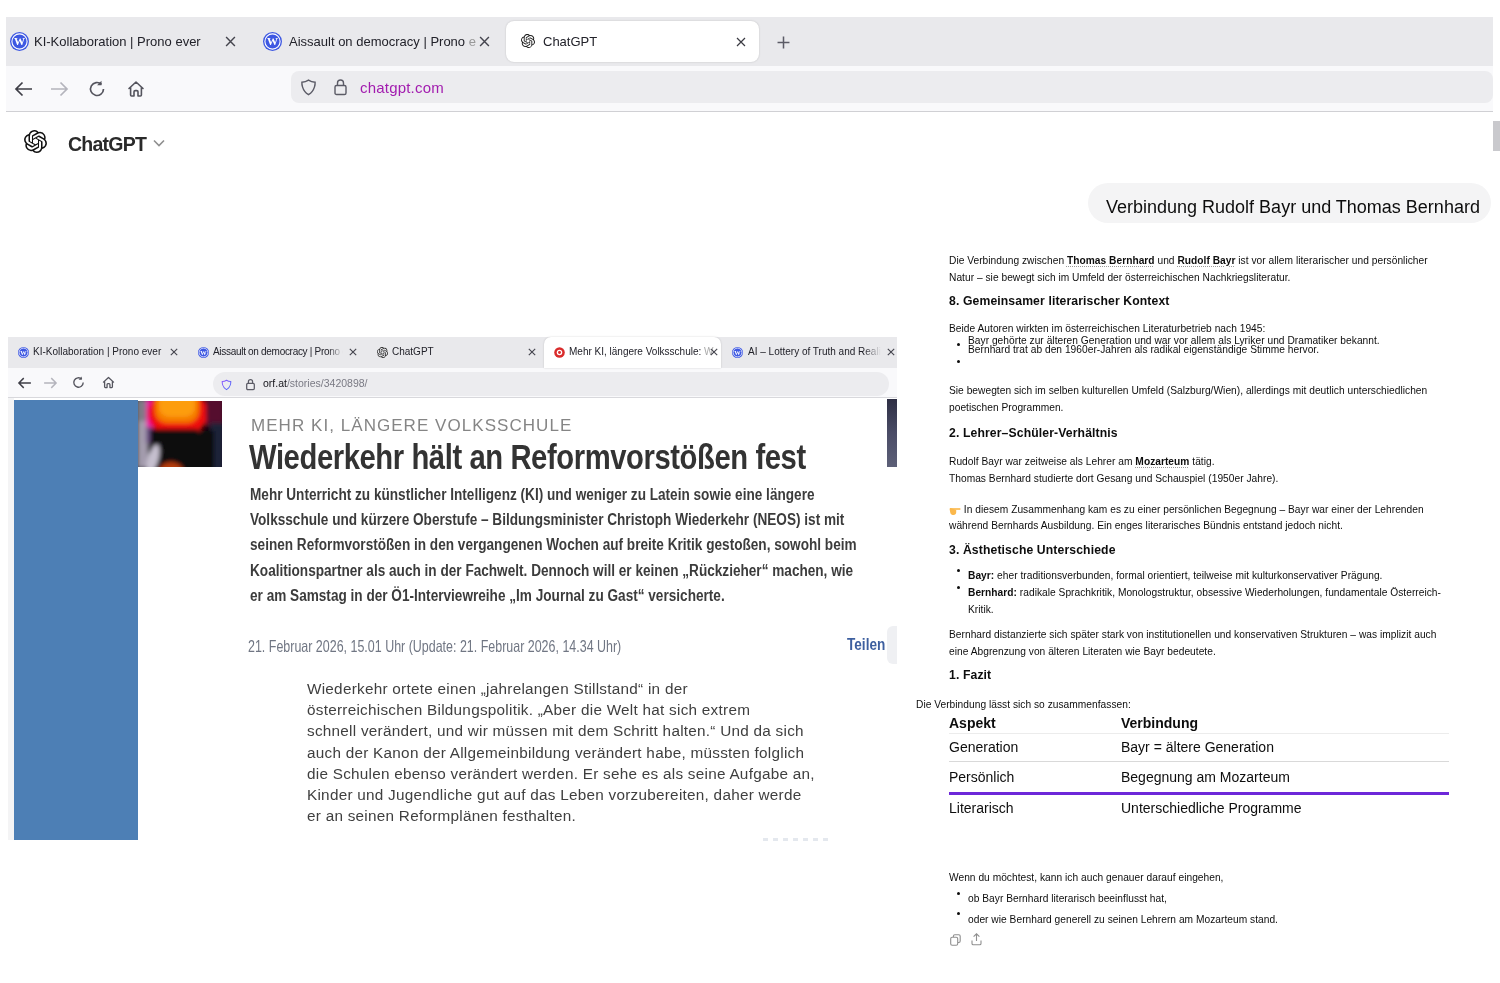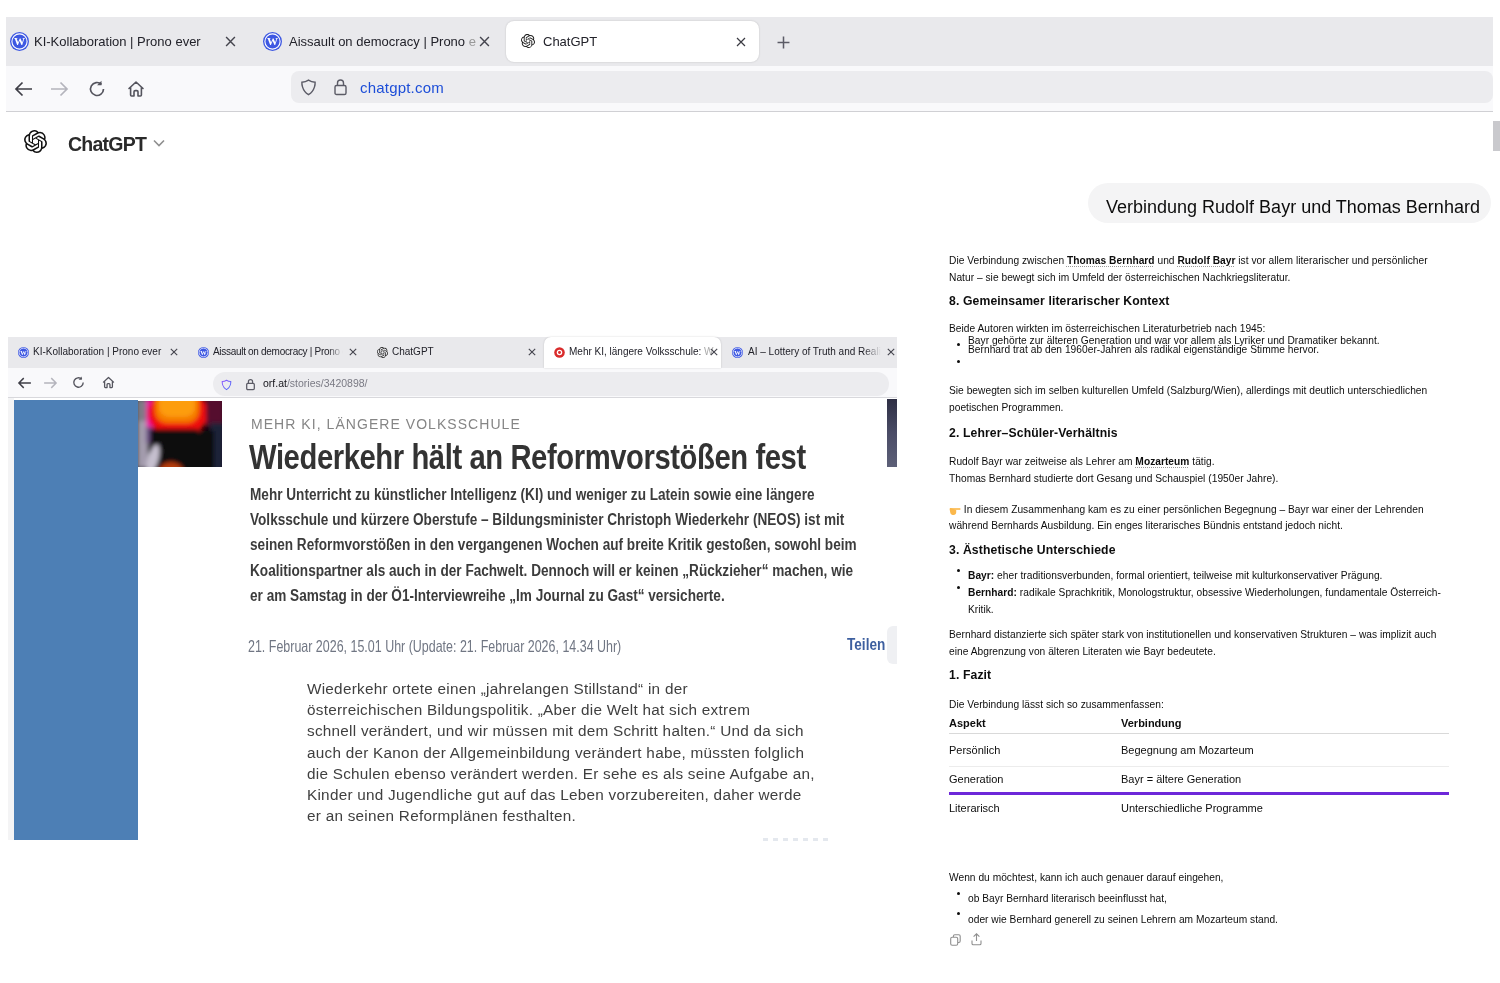--- a/index.html
+++ b/index.html
@@ -78,21 +78,21 @@
     <path d="M2 8.5L9 2l7 6.5M3.6 7.6V15a1 1 0 0 0 1 1H7v-4.2a1.2 1.2 0 0 1 1.2-1.2h1.6A1.2 1.2 0 0 1 11 11.8V16h2.4a1 1 0 0 0 1-1V7.6" stroke="#55555e" stroke-width="1.6" fill="none" stroke-linecap="round" stroke-linejoin="round"></path>
   </svg>
 
 <svg class="abs" style="left:300px;top:79px" width="17" height="17" viewBox="0 0 17 17">
     <path d="M8.5 1.2c2.2 1.5 4.6 2 6.6 2 0 0 .6 8.3-6.6 12.4C1.3 11.5 1.9 3.2 1.9 3.2c2 0 4.4-.5 6.6-2z" fill="none" stroke="#5b5b66" stroke-width="1.4"></path>
   </svg>
 <svg class="abs" style="left:334px;top:78px" width="13" height="18" viewBox="0 0 13 18">
     <rect x="1" y="7.5" width="11" height="9" rx="1.6" fill="none" stroke="#5b5b66" stroke-width="1.4"></rect>
     <path d="M3.5 7.5V5a3 3 0 0 1 6 0v2.5" fill="none" stroke="#5b5b66" stroke-width="1.4"></path>
   </svg>
-<div class="abs" style="left:360px;top:79px;font-size:15px;color:#1d4ed8;letter-spacing:0.2px">chatgpt.com</div>
+<div class="abs" style="left:360px;top:79px;font-size:15px;color:#a21caf;letter-spacing:0.2px">chatgpt.com</div>
 
 <svg class="abs" style="left:24px;top:130px" width="23" height="23" viewBox="0 0 24 24">
     <path fill="#111" d="M22.2819 9.8211a5.9847 5.9847 0 0 0-.5157-4.9108 6.0462 6.0462 0 0 0-6.5098-2.9A6.0651 6.0651 0 0 0 4.9807 4.1818a5.9847 5.9847 0 0 0-3.9977 2.9 6.0462 6.0462 0 0 0 .7427 7.0966 5.98 5.98 0 0 0 .511 4.9107 6.051 6.051 0 0 0 6.5146 2.9001A5.9847 5.9847 0 0 0 13.2599 24a6.0557 6.0557 0 0 0 5.7718-4.2058 5.9894 5.9894 0 0 0 3.9977-2.9001 6.0557 6.0557 0 0 0-.7475-7.073zM13.2599 22.4312a4.4755 4.4755 0 0 1-2.8764-1.0408l.1419-.0804 4.7783-2.7582a.7948.7948 0 0 0 .3927-.6813v-6.7369l2.02 1.1686a.071.071 0 0 1 .038.0615v5.5826a4.504 4.504 0 0 1-4.4945 4.4849zm-9.6607-4.1254a4.4708 4.4708 0 0 1-.5346-3.0137l.142.0852 4.783 2.7582a.7712.7712 0 0 0 .7806 0l5.8428-3.3685v2.3324a.0804.0804 0 0 1-.0332.0615L9.74 19.9502a4.4992 4.4992 0 0 1-6.1408-1.6464zM2.3408 7.8956a4.485 4.485 0 0 1 2.3655-1.9728V11.6a.7664.7664 0 0 0 .3879.6765l5.8144 3.3543-2.0201 1.1685a.0757.0757 0 0 1-.071 0l-4.8303-2.7865A4.504 4.504 0 0 1 2.3408 7.8956zm16.5963 3.8558L13.1038 8.364 15.1192 7.2a.0757.0757 0 0 1 .071 0l4.8303 2.7913a4.4944 4.4944 0 0 1-.6765 8.1042v-5.6826a.79.79 0 0 0-.407-.667zm2.0107-3.0231l-.142-.0852-4.7735-2.7818a.7759.7759 0 0 0-.7854 0L9.409 9.2297V6.8974a.0662.0662 0 0 1 .0284-.0615l4.8303-2.7866a4.4992 4.4992 0 0 1 6.6802 4.66zM8.3065 12.863l-2.02-1.1638a.0804.0804 0 0 1-.038-.0567V6.0742a4.4992 4.4992 0 0 1 7.3757-3.4537l-.142.0805L8.704 5.459a.7948.7948 0 0 0-.3927.6813zm1.0976-2.3654l2.602-1.4998 2.6069 1.4998v2.9996l-2.5974 1.4997-2.6067-1.4997Z"></path>
   </svg>
 <div class="abs" style="left:68px;top:133px;font-size:19.5px;font-weight:bold;color:#2a2a2a;letter-spacing:-0.75px">ChatGPT</div>
 <svg class="abs" style="left:153px;top:139px" width="12" height="8" viewBox="0 0 12 8">
     <path d="M1 1.5l5 5 5-5" stroke="#8f8f8f" stroke-width="1.6" fill="none"></path>
   </svg>
 
 <div class="abs" style="left:1493px;top:121px;width:7px;height:30px;background:#c9c9cd"></div>
@@ -119,36 +119,36 @@
     </svg> In diesem Zusammenhang kam es zu einer persönlichen Begegnung – Bayr war einer der Lehrenden<br>während Bernhards Ausbildung. Ein enges literarisches Bündnis entstand jedoch nicht.</div>
 
 <div class="abs cgh" id="h3" style="left:949px;top:543px">3. Ästhetische Unterschiede</div>
 <div class="dot" style="left:957px;top:568.5px"></div>
 <div class="abs cg" id="b3" style="left:968px;top:560px"><b>Bayr:</b> eher traditionsverbunden, formal orientiert, teilweise mit kulturkonservativer Prägung.</div>
 <div class="dot" style="left:957px;top:585.5px"></div>
 <div class="abs cg" id="b4" style="left:968px;top:577px"><b>Bernhard:</b> radikale Sprachkritik, Monologstruktur, obsessive Wiederholungen, fundamentale Österreich-<br>Kritik.</div>
 <div class="abs cg" id="p6" style="left:949px;top:619px">Bernhard distanzierte sich später stark von institutionellen und konservativen Strukturen – was implizit auch<br>eine Abgrenzung von älteren Literaten wie Bayr bedeutete.</div>
 
 <div class="abs cgh" id="h4" style="left:949px;top:668px">1. Fazit</div>
-<div class="abs cg" id="p7" style="left:949px;top:689px">Die Verbindung lässt sich so zusammenfassen:</div>
+<div class="abs cg" id="p7" style="left:916px;top:689px">Die Verbindung lässt sich so zusammenfassen:</div>
 
 <div class="abs" style="left:949px;top:712px;width:500px">
-  <table style="width:100%;border-collapse:collapse;font-size:11px;color:#0d0d0d">
+  <table style="width:100%;border-collapse:collapse;font-size:14px;color:#0d0d0d">
     <tbody>
         <tr style="height:21.5px">
           <td style="width:172px;font-weight:bold">Aspekt</td>
           <td style="font-weight:bold">Verbindung</td>
         </tr>
+    <tr style="height:27.5px;border-top:1px solid #ececec">
+          <td>Generation</td>
+          <td>Bayr = ältere Generation</td>
+        </tr>
     <tr style="height:32.5px;border-top:1px solid #d9d9d9">
           <td>Persönlich</td>
           <td>Begegnung am Mozarteum</td>
-        </tr>
-    <tr style="height:27.5px;border-top:1px solid #ececec">
-          <td>Generation</td>
-          <td>Bayr = ältere Generation</td>
         </tr>
     <tr style="height:27.5px;border-top:3px solid #6d28d9">
           <td>Literarisch</td>
           <td>Unterschiedliche Programme</td>
         </tr>
   </tbody>
     </table>
 </div>
 
 <div class="abs cg" id="p8" style="left:949px;top:862px">Wenn du möchtest, kann ich auch genauer darauf eingehen,</div>
@@ -277,21 +277,21 @@
       <rect x="58" y="30" width="18" height="40" fill="#0a0910"></rect>
       <rect x="12" y="28" width="48" height="42" fill="#0a0910"></rect>
       <ellipse cx="15" cy="58" rx="5.5" ry="15" fill="#c6c0cf" transform="rotate(16 15 58)"></ellipse>
       <ellipse cx="33" cy="70" rx="12" ry="9" fill="#b73c10"></ellipse>
     </g>
       </g>
   </svg>
 
   <div class="abs" style="left:879px;top:62px;width:10px;height:68px;background:linear-gradient(#2e2f44,#4a4c66,#5d6078)"></div>
 
-  <div class="abs orf" id="kicker" style="left:243px;top:78.5px;font-size:14px;color:#858585;letter-spacing:1.05px">MEHR KI, LÄNGERE VOLKSSCHULE</div>
+  <div class="abs orf" id="kicker" style="left:243px;top:78.5px;font-size:17px;color:#858585;letter-spacing:1.05px">MEHR KI, LÄNGERE VOLKSSCHULE</div>
   <div class="abs orf" id="headline" style="left:241px;top:100px;font-size:35px;font-weight:bold;color:#333;letter-spacing:-0.5px;transform:scaleX(0.835)">Wiederkehr hält an Reformvorstößen fest</div>
   <div class="abs orf" id="lead" style="left:242px;top:145px;font-size:16px;font-weight:bold;color:#3c3c3c;line-height:25.2px;transform:scaleX(0.85)">Mehr Unterricht zu künstlicher Intelligenz (KI) und weniger zu Latein sowie eine längere<br>Volksschule und kürzere Oberstufe – Bildungsminister Christoph Wiederkehr (NEOS) ist mit<br>seinen Reformvorstößen in den vergangenen Wochen auf breite Kritik gestoßen, sowohl beim<br>Koalitionspartner als auch in der Fachwelt. Dennoch will er keinen „Rückzieher“ machen, wie<br>er am Samstag in der Ö1-Interviewreihe „Im Journal zu Gast“ versicherte.</div>
   <div class="abs orf" id="dateline" style="left:240px;top:300px;font-size:16.5px;color:#707683;transform:scaleX(0.755)">21. Februar 2026, 15.01 Uhr (Update: 21. Februar 2026, 14.34 Uhr)</div>
   <div class="abs orf" id="teilen" style="left:839px;top:299px;font-size:16px;font-weight:bold;color:#3d5f9f;transform:scaleX(0.85)">Teilen</div>
   <div class="abs" style="left:879px;top:289px;width:10px;height:38px;background:#eff0f3;border-radius:6px 0 0 6px"></div>
   <div class="abs orf" id="obody" style="left:299px;top:341px;font-size:15.3px;color:#3f3f3f;line-height:21.2px;letter-spacing:0.26px">Wiederkehr ortete einen „jahrelangen Stillstand“ in der<br>österreichischen Bildungspolitik. „Aber die Welt hat sich extrem<br>schnell verändert, und wir müssen mit dem Schritt halten.“ Und da sich<br>auch der Kanon der Allgemeinbildung verändert habe, müssten folglich<br>die Schulen ebenso verändert werden. Er sehe es als seine Aufgabe an,<br>Kinder und Jugendliche gut auf das Leben vorzubereiten, daher werde<br>er an seinen Reformplänen festhalten.</div>
 
   <div class="abs" style="left:755px;top:501px;width:66px;height:2.5px;background:repeating-linear-gradient(90deg,#e4e8ee 0 5px,#fff 5px 10px)"></div>
 </div>
 

